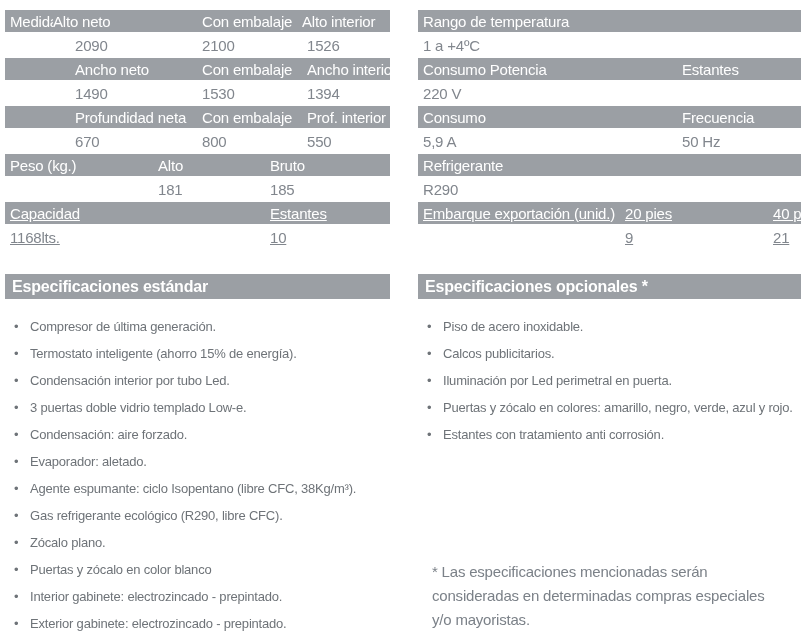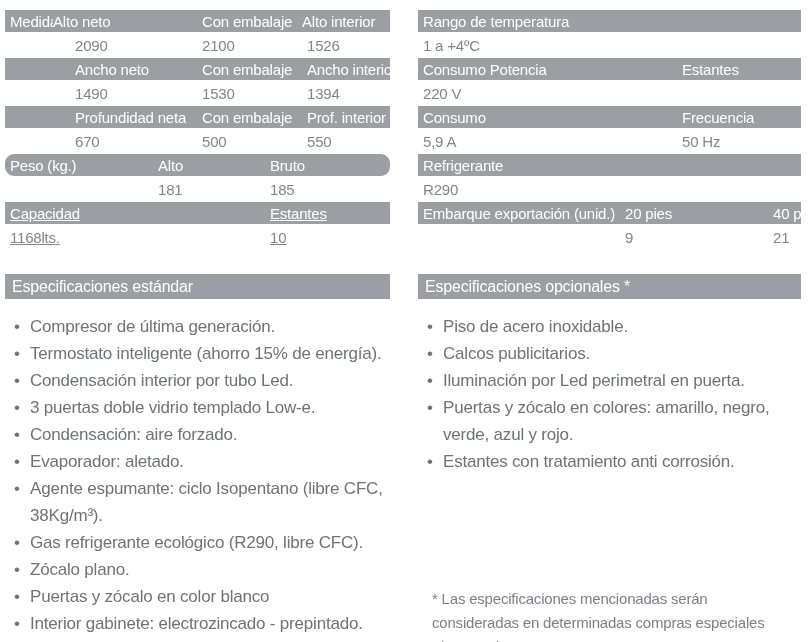--- a/index.html
+++ b/index.html
@@ -23,38 +23,38 @@
 
   
   .trow{
     display:grid;align-items:center;height:22px;margin-bottom:2px;
     font-size:15px;letter-spacing:-0.2px;padding-left:5px;white-space:nowrap;
   }
   .trow.hdr{background:var(--bar);color:var(--bar-text);}
   .trow.val{background:transparent;color:var(--value-text);}
   .g4a{grid-template-columns:43px 149px 100px 1fr;}
   .g4b{grid-template-columns:65px 127px 105px 1fr;}
-  .g3peso{grid-template-columns:148px 112px 1fr;border-radius:9px;}
+  .g3peso{grid-template-columns:148px 112px 1fr;}
   .g2cap{grid-template-columns:260px 1fr;text-decoration:underline;}
   .g1{grid-template-columns:1fr;}
   .g2r{grid-template-columns:259px 1fr;}
-  .g3emb{grid-template-columns:202px 148px 1fr;}
+  .g3emb{grid-template-columns:202px 148px 1fr;text-decoration:underline;}
   .tcell{overflow:hidden;}
 
   
   .section-bar{
     height:25px;background:var(--bar);color:var(--bar-text);
-    font-weight:normal;font-size:16px;line-height:25px;padding-left:7px;
+    font-weight:bold;font-size:16px;line-height:25px;padding-left:7px;
     margin-top:26px;letter-spacing:-0.2px;
   }
 
   
   .bullets{list-style:none;margin:14px 0 0 0;padding:0;}
   .bullets li{
-    position:relative;padding-left:25px;font-size:17px;line-height:27px;
+    position:relative;padding-left:25px;font-size:13px;line-height:27px;
     color:var(--bullet-text);letter-spacing:-0.2px;
   }
   .bullets li::before{content:"\2022";position:absolute;left:9px;top:0;}
 
   
   .footnote{
     margin:112px 0 0 0;padding-left:14px;width:352px;
     font-size:15px;line-height:24px;color:var(--footnote-text);letter-spacing:-0.2px;
   }
 </style>
@@ -92,21 +92,21 @@
       </div>
       <div class="trow hdr g4b">
         <span class="tcell"></span>
         <span class="tcell">Profundidad neta</span>
         <span class="tcell">Con embalaje</span>
         <span class="tcell">Prof. interior</span>
       </div>
       <div class="trow val g4b">
         <span class="tcell"></span>
         <span class="tcell">670</span>
-        <span class="tcell">500</span>
+        <span class="tcell">800</span>
         <span class="tcell">550</span>
       </div>
       <div class="trow hdr g3peso">
         <span class="tcell">Peso (kg.)</span>
         <span class="tcell">Alto</span>
         <span class="tcell">Bruto</span>
       </div>
       <div class="trow val g3peso">
         <span class="tcell"></span>
         <span class="tcell">181</span>

